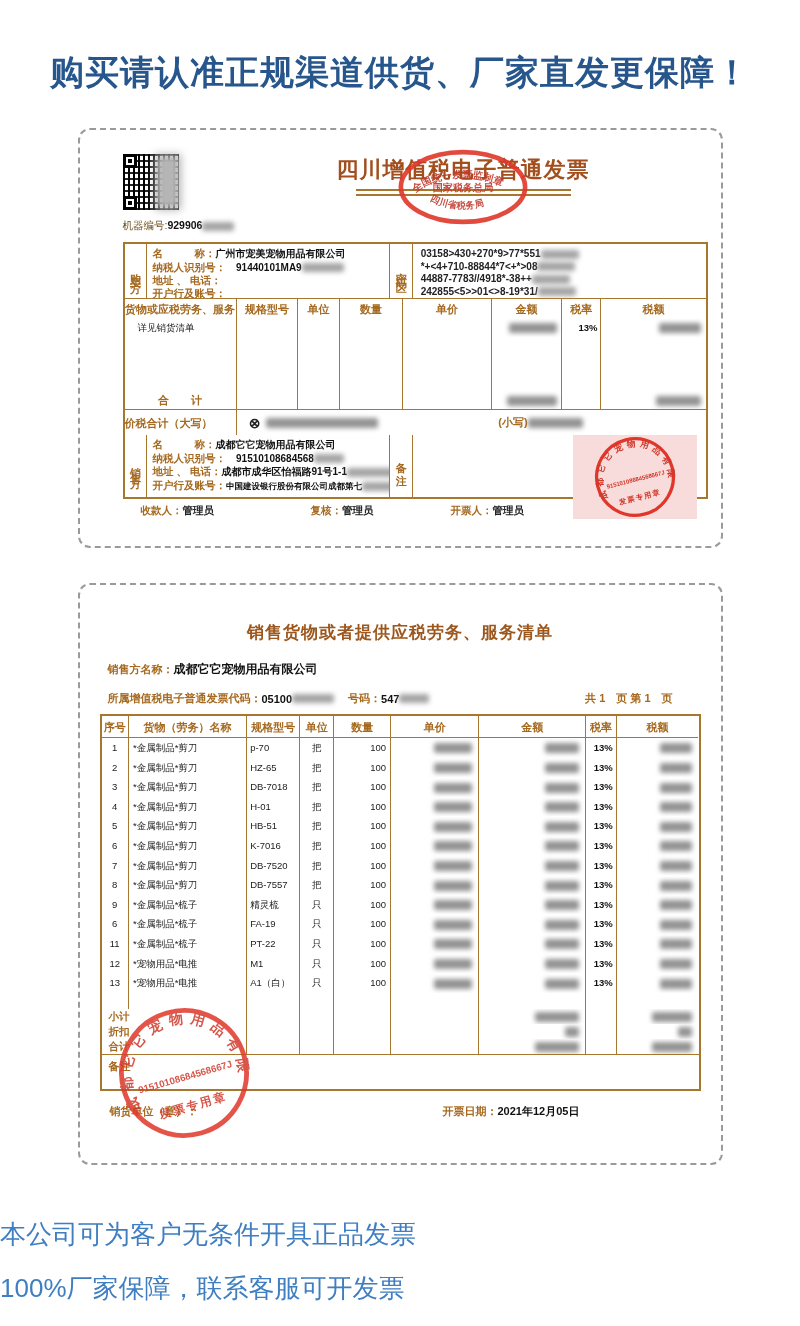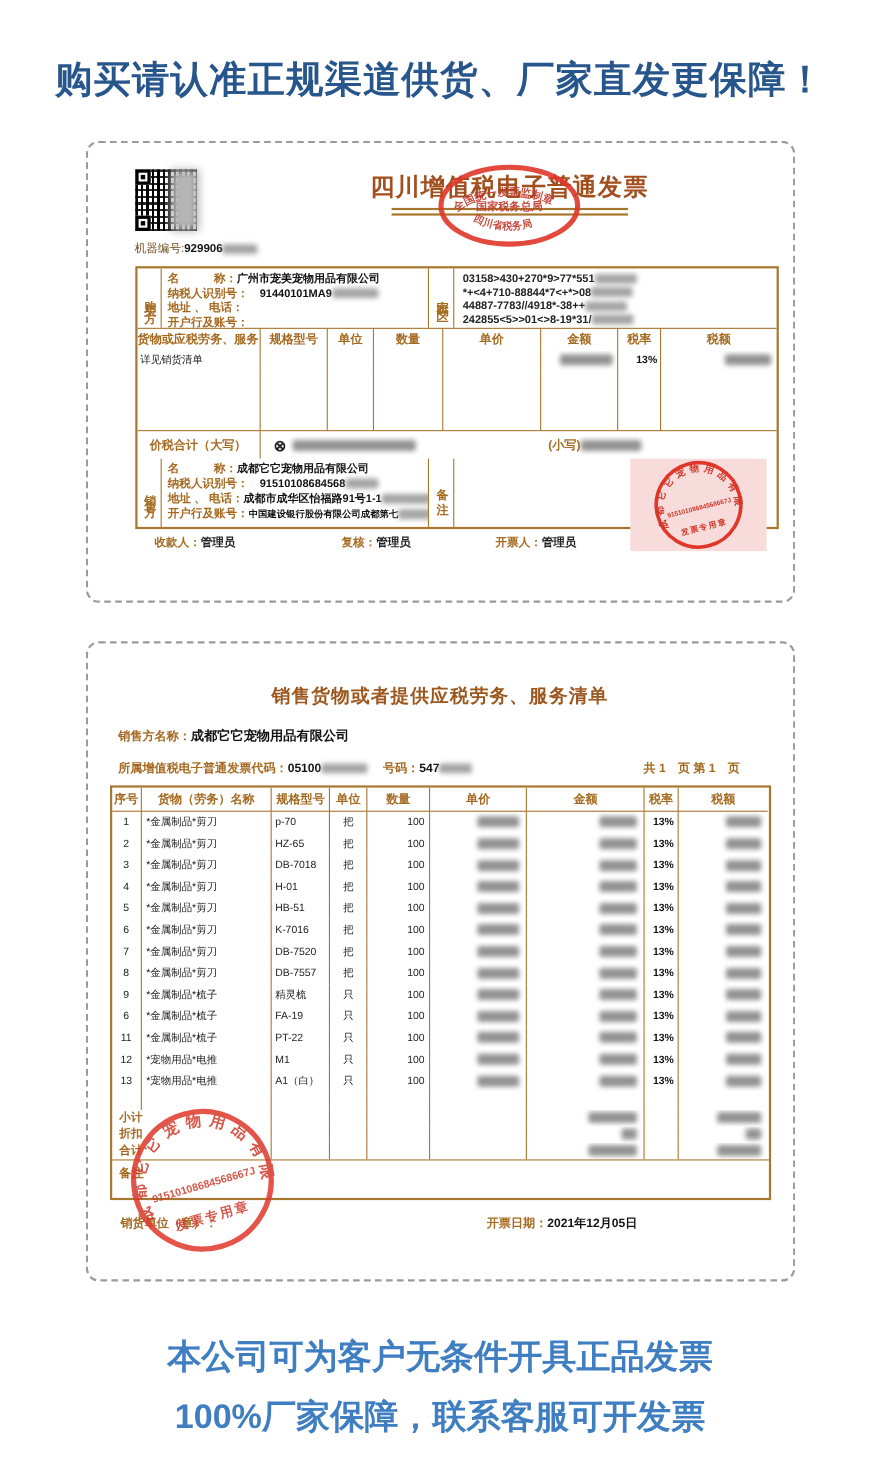--- a/index.html
+++ b/index.html
@@ -72,21 +72,21 @@
   .irow .ic:last-child{border-right:none}
   .irow.head .ic{height:20px;line-height:20px;text-align:center;color:var(--lab);font-size:11px;font-weight:bold}
   .irow.cont .ic{height:18px;line-height:18px;font-size:9.5px}
   .irow.spacer .ic{height:54px}
   .irow.tot .ic{height:18px;line-height:18px}
   .tot-label{text-align:center;color:var(--lab);font-weight:bold;font-size:11px}
   .txt-r{text-align:right;padding-right:4px}
   .rate-v{font-weight:bold;color:#111;text-align:right;padding-right:3px}
 
   .sumrow{display:flex;border-top:1px solid var(--bb);height:26px;align-items:center;font-size:11px}
-  .sum-label{width:19.3%;text-align:center;color:var(--lab);font-weight:bold;border-right:1px solid var(--bb);height:100%;line-height:26px}
+  .sum-label{width:19.3%;text-align:left;color:var(--lab);font-weight:bold;border-right:1px solid var(--bb);height:100%;line-height:26px}
   .sum-rest{flex:1;display:flex;align-items:center;padding-left:12px}
   .circle-x{font-size:14px;font-weight:bold;margin-right:6px}
   .sum-small{color:var(--lab);font-weight:bold;margin-left:120px;margin-right:0}
 
   .inv-foot{display:flex;height:23px;align-items:center;font-size:10.5px;padding-left:18px;width:585px}
   .inv-foot .g{white-space:nowrap}
   .inv-foot .fl{color:var(--lab);font-weight:bold}
   .inv-foot .fv{font-weight:bold}
   .g1{width:170px}.g2{width:140px}.g3{width:155px}
 
@@ -119,21 +119,21 @@
   .remark-row{border-top:1px solid var(--bb);height:35px;position:relative;font-size:11px}
   .remark-row .rl{color:var(--lab);font-weight:bold;position:absolute;left:7px;top:4px}
   .stamp2{position:absolute;left:12px;top:-52px;z-index:3;opacity:.85}
   .stamp2 svg{transform:rotate(-16deg)}
   .list-foot{display:flex;margin-top:13px;font-size:11px;align-items:center}
   .seal-l{color:var(--lab);font-weight:bold;padding-left:10px}
   .date-g{margin-left:245px;white-space:nowrap}
   .date-g .pl{color:var(--lab);font-weight:bold}
   .date-g .pv{color:#111;font-weight:bold}
 
-  .banner-bottom{margin-top:42px;text-align:center;color:var(--blue2);font-size:31px;line-height:54px;font-weight:bold}
+  .banner-bottom{margin-top:42px;color:var(--blue2);font-size:26px;line-height:54px;font-weight:normal}
   svg text{font-family:"Liberation Sans",sans-serif}
 </style>
 </head>
 <body>
 
 <div class="banner-top">购买请认准正规渠道供货、厂家直发更保障！</div>
 
 <div class="dashed-box box1">
 
   <div class="inv-header">
@@ -191,38 +191,48 @@
         <div class="ic">货物或应税劳务、服务名称</div>
         <div class="ic">规格型号</div>
         <div class="ic">单位</div>
         <div class="ic">数量</div>
         <div class="ic">单价</div>
         <div class="ic">金额</div>
         <div class="ic">税率</div>
         <div class="ic">税额</div>
       </div>
       <div class="irow cont">
-        <div class="ic" style="padding-left:3px">详见销货清单</div>
+        <div class="ic" style="padding-left:13px">详见销货清单</div>
         <div class="ic"></div>
         <div class="ic"></div>
         <div class="ic"></div>
         <div class="ic"></div>
         <div class="ic txt-r"><span class="blur dark" style="width:48px"></span></div>
         <div class="ic rate-v">13%</div>
         <div class="ic txt-r"><span class="blur dark" style="width:42px"></span></div>
       </div>
       <div class="irow spacer">
         <div class="ic"></div>
           <div class="ic"></div>
           <div class="ic"></div>
           <div class="ic"></div>
         <div class="ic"></div>
           <div class="ic"></div>
           <div class="ic"></div>
           <div class="ic"></div>
+      </div>
+      <div class="irow tot">
+        <div class="ic tot-label">合　　计</div>
+        <div class="ic"></div>
+        <div class="ic"></div>
+        <div class="ic"></div>
+        <div class="ic"></div>
+        <div class="ic txt-r"><span class="blur dark" style="width:50px"></span></div>
+        <div class="ic"></div>
+        <div class="ic txt-r"><span class="blur dark" style="width:45px"></span></div>
       </div>
     </div>
 
     <div class="sumrow">
       <div class="sum-label">价税合计（大写）</div>
       <div class="sum-rest">
         <span class="circle-x">⊗</span>
         <span class="blur dark" style="width:112px"></span>
         <span class="sum-small">(小写)</span>
         <span class="blur dark" style="width:55px"></span>

